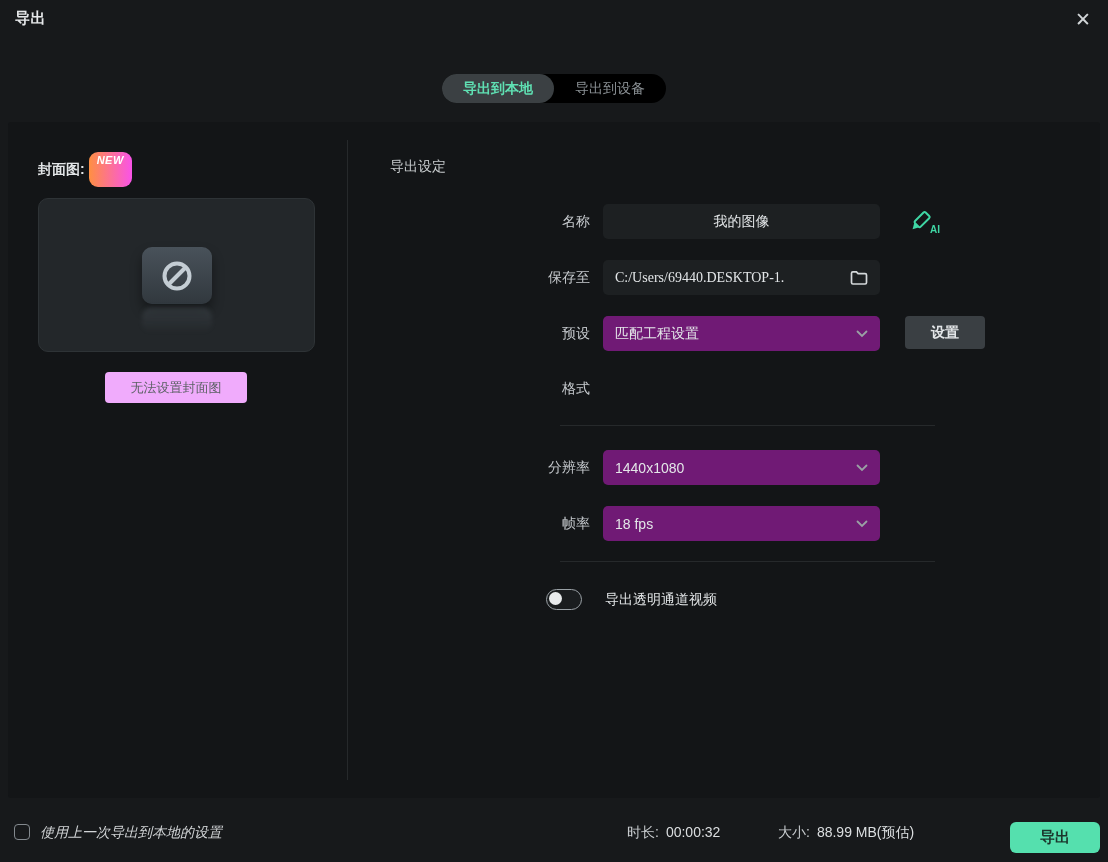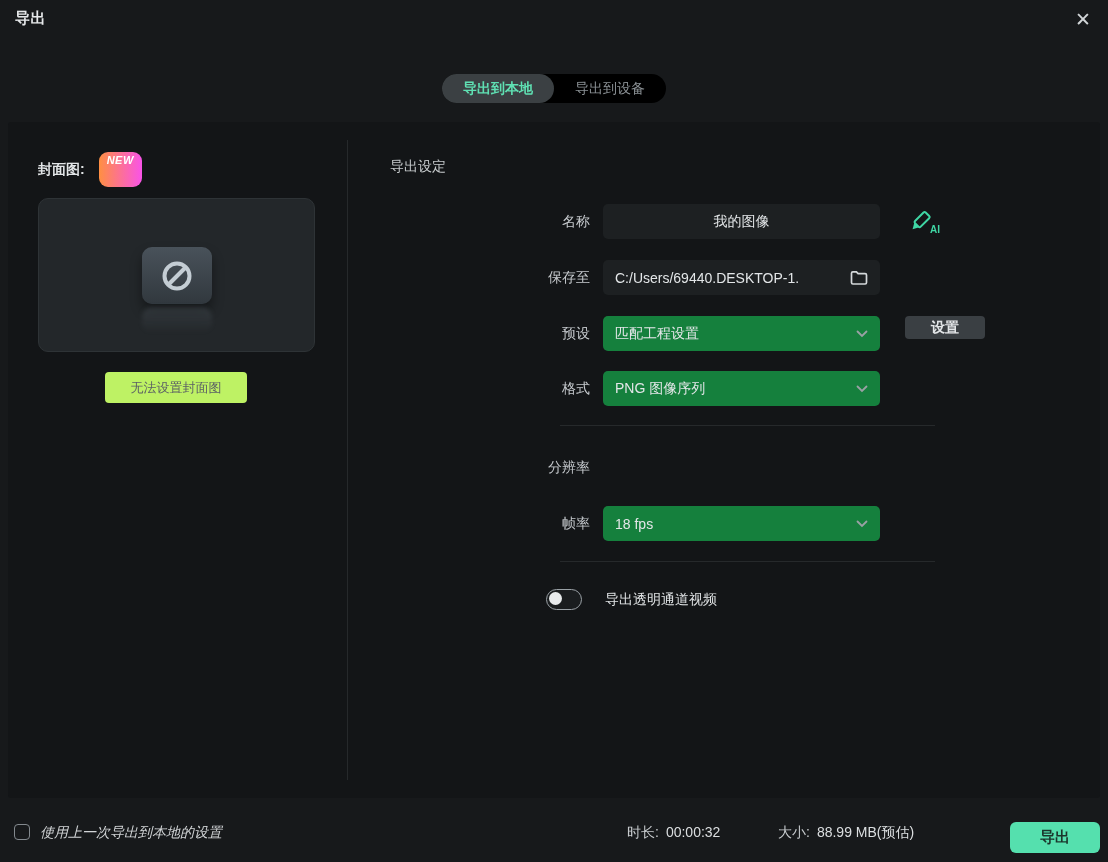--- a/index.html
+++ b/index.html
@@ -14,41 +14,41 @@
   .win-title { position:absolute; left:15px; top:9px; font-size:15px; font-weight:600; color:#e6e8ea; letter-spacing:.5px; }
   .close-btn { position:absolute; right:12px; top:7px; width:26px; height:26px; text-align:center; line-height:26px; font-size:19px; color:#d2d6d8; cursor:pointer; }
   
   .tabs { position:absolute; left:50%; top:74px; transform:translateX(-50%); display:flex; align-items:center; height:29px; background:#000000; border-radius:15px; }
   .tab { padding:0 21px; height:29px; line-height:29px; font-size:14px; color:#8b9195; border-radius:15px; cursor:pointer; white-space:nowrap; }
   .tab.active { background:#3b4043; color:#5fe0b3; font-weight:bold; }
   
   .panel { position:absolute; left:8px; top:122px; width:1092px; height:676px; background:#131517; border-radius:3px; }
   .v-divider { position:absolute; left:339px; top:18px; width:1px; height:640px; background:#26292b; }
   
-  .cover-head { position:absolute; left:30px; top:30px; display:flex; align-items:center; gap:14px; }
+  .cover-head { position:absolute; left:30px; top:30px; display:flex; align-items:center; gap:4px; }
   .cover-label { font-size:14px; font-weight:bold; color:#e3e6e8; }
   .new-badge { font-size:11px; font-style:italic; font-weight:bold; color:#ffffff; background:linear-gradient(90deg,#ff8f42,#f953e8); padding:2px 8px 21px; border-radius:9px; letter-spacing:.5px; }
   .cover-box { position:absolute; left:30px; top:76px; width:277px; height:154px; background:#23272a; border:1px solid #2e3336; border-radius:10px; }
   .tile { position:absolute; left:50%; top:48px; transform:translateX(-50%); width:70px; height:57px; border-radius:10px;
           background:linear-gradient(180deg,#49525a,#31383e); box-shadow:0 7px 12px rgba(0,0,0,.4);
           display:flex; align-items:center; justify-content:center; }
   .tile-reflection { position:absolute; left:50%; top:108px; transform:translateX(-50%); width:70px; height:26px; border-radius:10px;
           background:linear-gradient(180deg, rgba(95,105,115,.30), rgba(95,105,115,0)); filter:blur(2px); }
-  .cover-btn { position:absolute; left:97px; top:250px; width:142px; height:31px; background:#bef264; border:none; border-radius:4px;
+  .cover-btn { position:absolute; left:97px; top:250px; width:142px; height:31px; background:#f0abfc; border:none; border-radius:4px;
           color:#5c6165; font-size:13px; font-family:inherit; cursor:default; }
   
   .section-title { position:absolute; left:382px; top:36px; font-size:14px; color:#c7cbcd; }
   .form-label { position:absolute; left:492px; width:90px; text-align:right; font-size:14px; color:#c6cace; line-height:35px; white-space:nowrap; }
   .field { position:absolute; left:595px; width:277px; height:35px; border-radius:5px; font-size:14px; color:#e3e6e8;
           display:flex; align-items:center; padding:0 12px; }
   .input-bg { background:#1d2022;justify-content:center; }
-  .select-bg { background:#15803d; justify-content:space-between; cursor:pointer; }
-  .path-text { flex:1; overflow:hidden; white-space:nowrap; }
+  .select-bg { background:#701a75; justify-content:space-between; cursor:pointer; }
+  .path-text { flex:1; overflow:hidden; white-space:nowrap;font-family:Liberation Serif, serif; }
   .chevron { flex:0 0 auto; margin-left:8px; }
-  .settings-btn { position:absolute; left:897px; top:194px; width:80px; height:23px; background:#3a3f43; border:none; border-radius:4px;
+  .settings-btn { position:absolute; left:897px; top:194px; width:80px; height:33px; background:#3a3f43; border:none; border-radius:4px;
           color:#e2e5e7; font-size:14px; font-weight:bold; font-family:inherit; cursor:pointer; }
   .ai-btn { position:absolute; left:900px; top:86px; width:36px; height:30px; cursor:pointer; }
   .h-div { position:absolute; left:552px; width:375px; height:1px; background:#26292b; }
   .toggle { position:absolute; left:538px; top:467px; width:36px; height:21px; border:1.5px solid #9aa1a6; border-radius:11px; background:#1a1d1f; cursor:pointer; }
   .toggle .knob { position:absolute; left:2px; top:2px; width:13px; height:13px; border-radius:50%; background:#e8ebec; }
   .toggle-label { position:absolute; left:597px; top:467px; font-size:14px; color:#dfe2e4; line-height:21px; }
   
   .footer-checkbox { position:absolute; left:14px; top:824px; width:16px; height:16px; border:1.5px solid #83898e; border-radius:4px; background:transparent; cursor:pointer; }
   .footer-check-label { position:absolute; left:40px; top:823px; font-size:14px; color:#d2d5d7; line-height:18px;font-style:italic; }
   .stat { position:absolute; top:823px; font-size:14px; line-height:18px; color:#c7cbce; display:flex; gap:7px; }
@@ -116,30 +116,30 @@
     <div class="form-label" style="top:194px">预设</div>
     <div class="field select-bg" style="top:194px">
       <span>匹配工程设置</span>
       <svg class="chevron" width="12" height="8" viewBox="0 0 12 8">
         <polyline points="1.5,1.5 6,6 10.5,1.5" fill="none" stroke="#9aa1a5" stroke-width="1.8" stroke-linecap="round"></polyline>
       </svg>
     </div>
     <button class="settings-btn">设置</button>
 
     <div class="form-label" style="top:249px">格式</div>
-    <div class="field select-bg" style="top:249px">
-      <span>PNG 图像序列</span>
+
+    <div class="h-div" style="top:303px"></div>
+
+    <div class="form-label" style="top:328px">分辨率</div>
+    <div class="field select-bg" style="top:328px">
+      <span>1440x1080</span>
       <svg class="chevron" width="12" height="8" viewBox="0 0 12 8">
         <polyline points="1.5,1.5 6,6 10.5,1.5" fill="none" stroke="#9aa1a5" stroke-width="1.8" stroke-linecap="round"></polyline>
       </svg>
     </div>
-
-    <div class="h-div" style="top:303px"></div>
-
-    <div class="form-label" style="top:328px">分辨率</div>
 
     <div class="form-label" style="top:384px">帧率</div>
     <div class="field select-bg" style="top:384px">
       <span>18 fps</span>
       <svg class="chevron" width="12" height="8" viewBox="0 0 12 8">
         <polyline points="1.5,1.5 6,6 10.5,1.5" fill="none" stroke="#9aa1a5" stroke-width="1.8" stroke-linecap="round"></polyline>
       </svg>
     </div>
 
     <div class="h-div" style="top:439px"></div>

